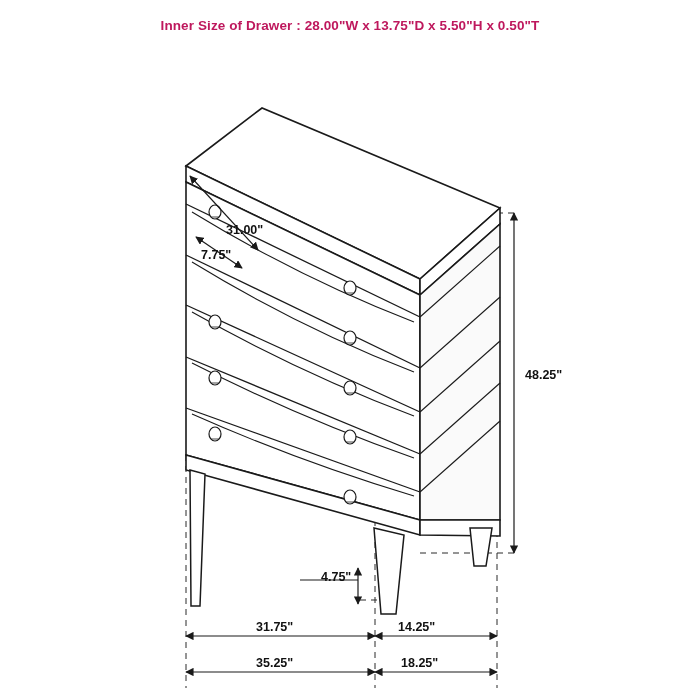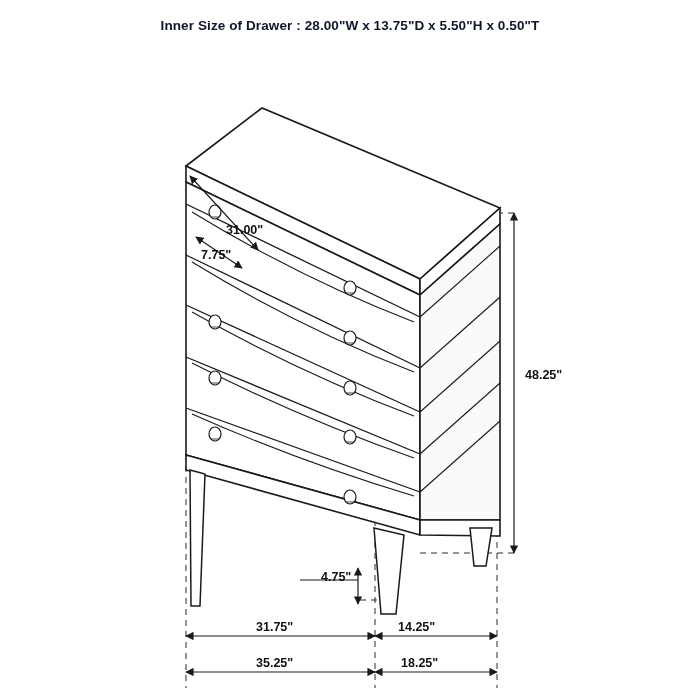--- a/index.html
+++ b/index.html
@@ -22,21 +22,21 @@
   }
   .title {
     position: absolute;
     top: 18px;
     left: 0;
     width: 700px;
     text-align: center;
     font-size: 13.5px;
     font-weight: bold;
     letter-spacing: 0.1px;
-    color: #0f172a;
+    color: #be185d;
   }
   svg.diagram {
     position: absolute;
     top: 0;
     left: 0;
     width: 700px;
     height: 700px;
   }
   .dimlabel {
     position: absolute;

